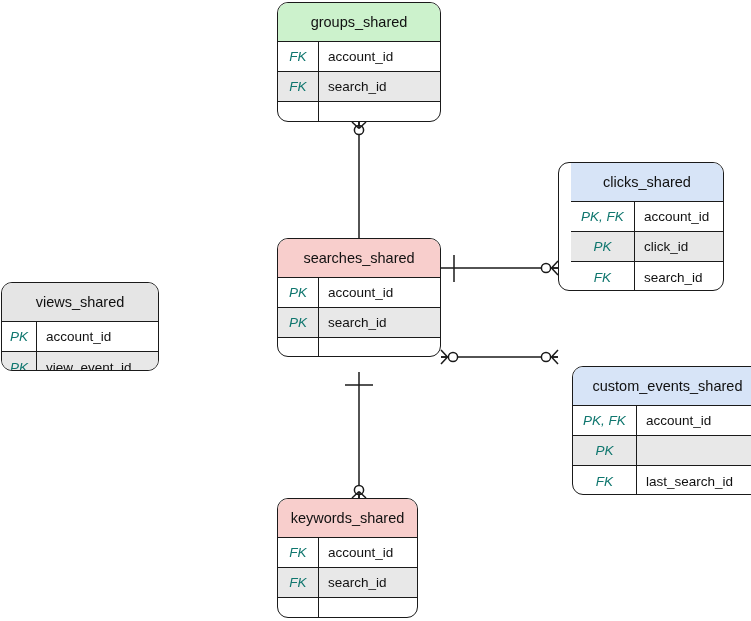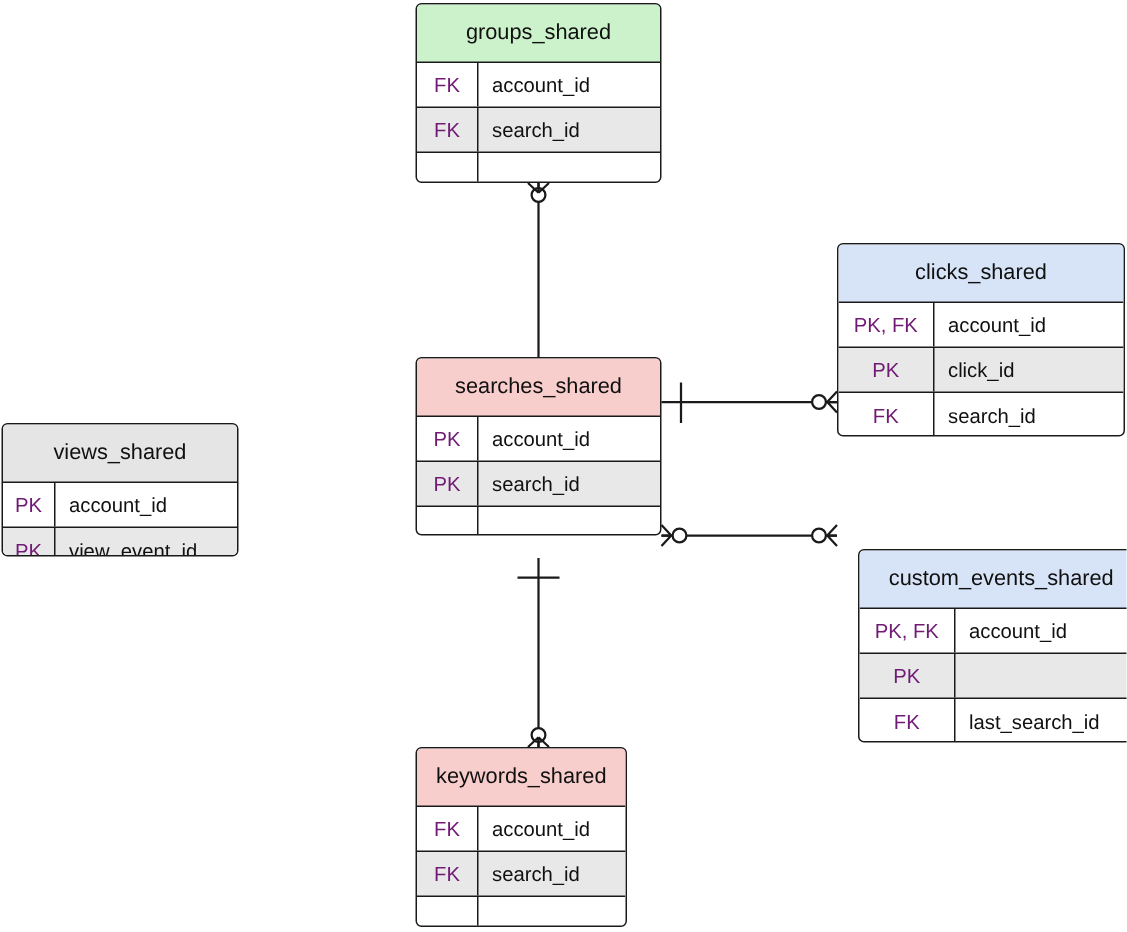--- a/index.html
+++ b/index.html
@@ -24,21 +24,21 @@
     position: absolute;
     left: 0; top: 0;
     width: 751px;
     height: 621px;
     pointer-events: none;
   }
   .entity {
     position: absolute;
     box-sizing: border-box;
     border: 1.4px solid #1a1a1a;
-    border-radius: 4px;
+    border-radius: 11px;
     background: #ffffff;
     overflow: hidden;
     z-index: 2;
   }
   .entity-title {
     box-sizing: border-box;
     height: 39px;
     line-height: 39px;
     text-align: center;
     font-size: 14.5px;
@@ -58,23 +58,24 @@
   .attr-row.stripe {
     background: #e8e8e8;
   }
   .attr-key {
     box-sizing: border-box;
     display: flex;
     align-items: center;
     justify-content: center;
     border-right: 1.1px solid #1a1a1a;
     font-size: 13.5px;
-    color: #701a75;
+    color: #0f766e;
     flex: 0 0 auto;
     white-space: nowrap;
+    font-style: italic;
   }
   .attr-name {
     box-sizing: border-box;
     display: flex;
     align-items: center;
     padding-left: 9px;
     font-size: 13.5px;
     color: #101010;
     flex: 1 1 auto;
     white-space: nowrap;
@@ -135,21 +136,21 @@
     <div class="attr-row stripe">
       <div class="attr-key" style="width:41px;">FK</div>
       <div class="attr-name">search_id</div>
     </div>
     <div class="attr-row last">
       <div class="attr-key" style="width:41px;"></div>
       <div class="attr-name"></div>
     </div>
   </div>
 
-  <div class="entity" style="left:558px; top:162px; width:192px; height:129px;">
+  <div class="entity" style="left:558px; top:162px; width:166px; height:129px;padding-left:12px;">
     <div class="entity-title" style="background:#d7e4f7;">clicks_shared</div>
     <div class="attr-row">
       <div class="attr-key" style="width:64px;">PK, FK</div>
       <div class="attr-name">account_id</div>
     </div>
     <div class="attr-row stripe">
       <div class="attr-key" style="width:64px;">PK</div>
       <div class="attr-name">click_id</div>
     </div>
     <div class="attr-row last">

